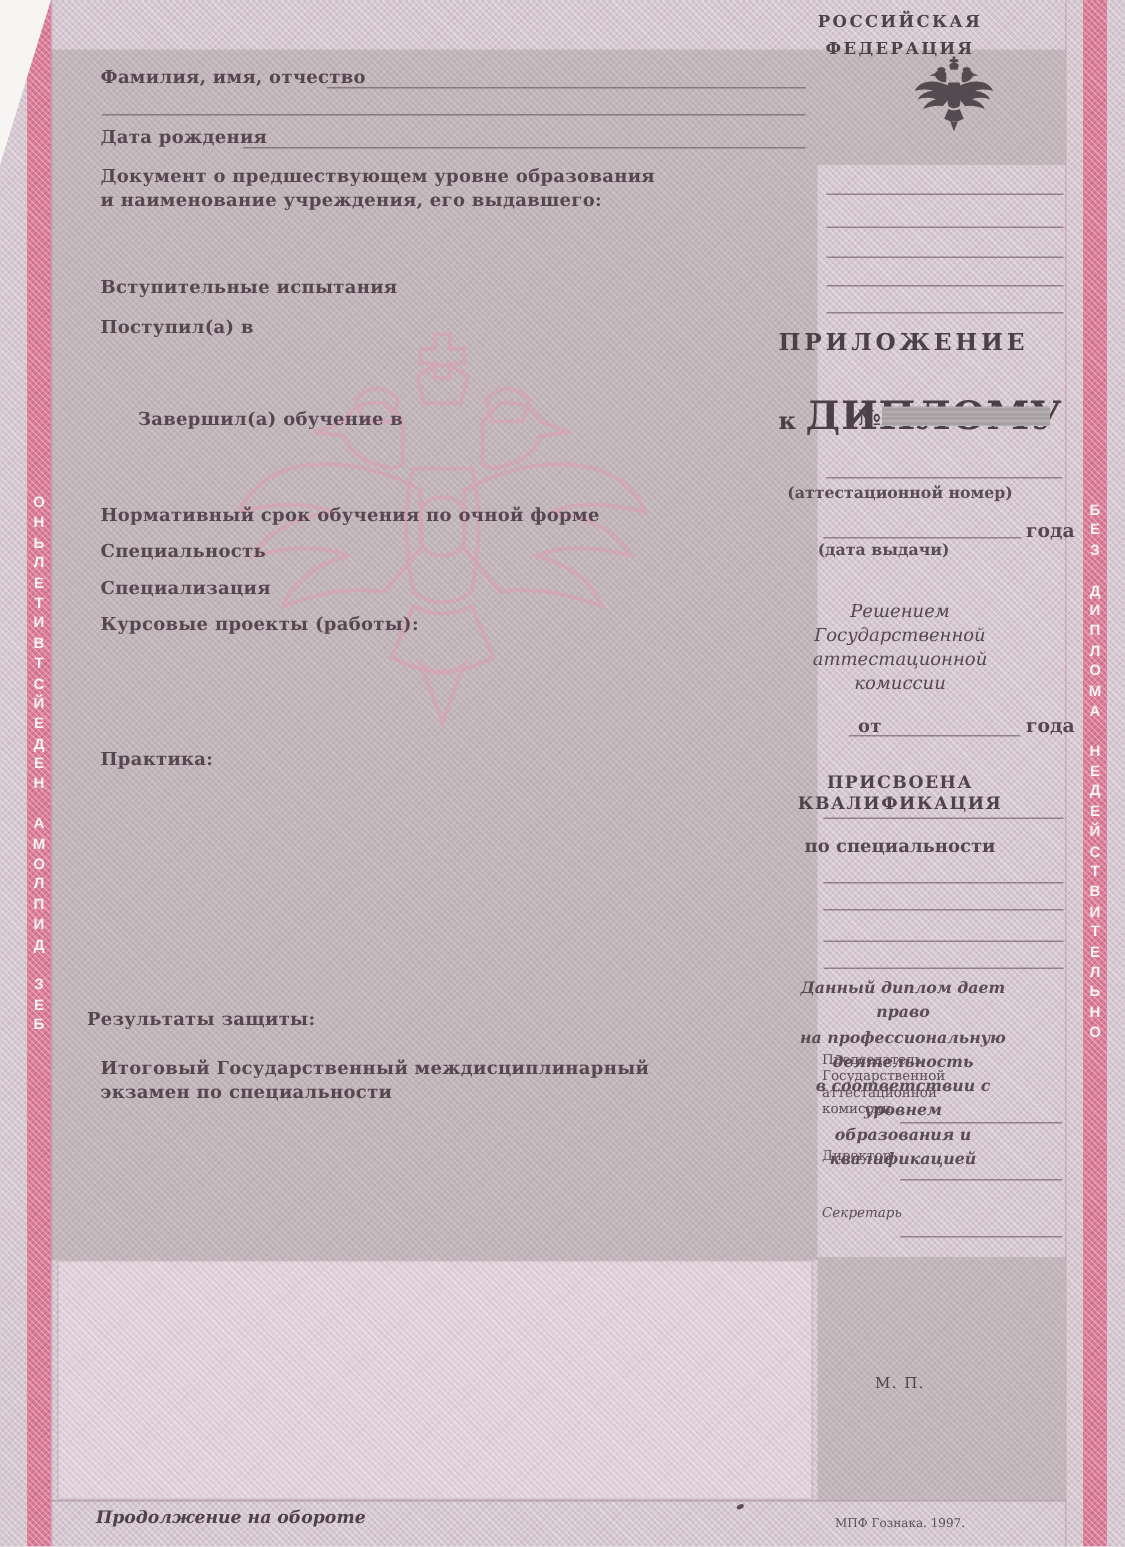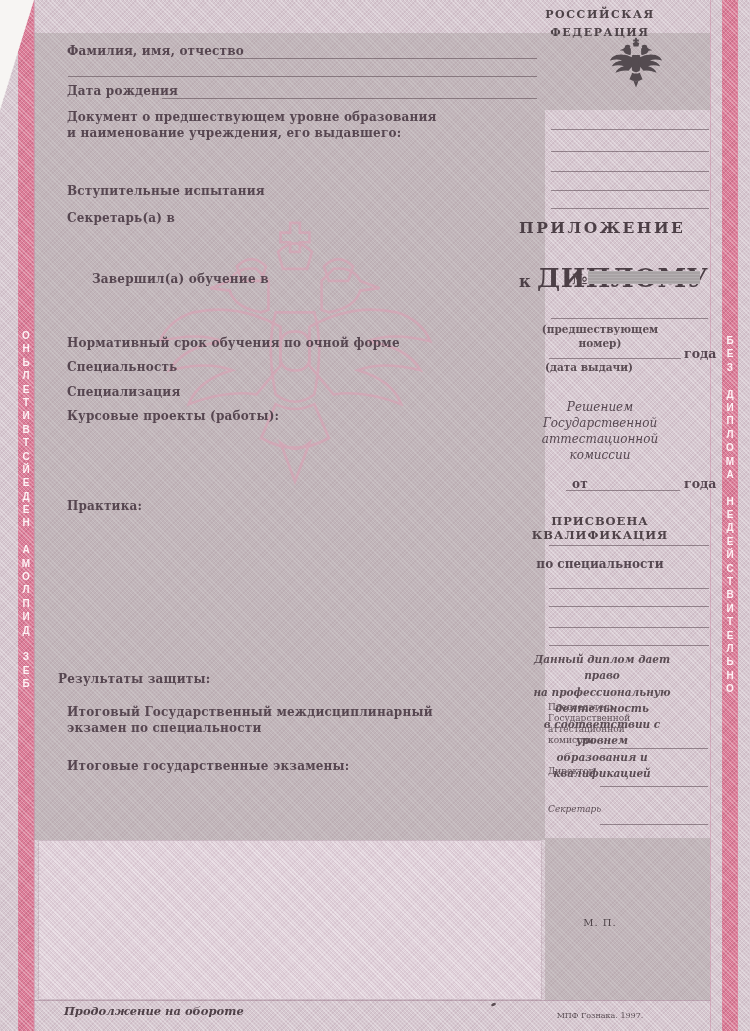--- a/index.html
+++ b/index.html
@@ -156,34 +156,33 @@
   <div class="fline" style="left:218px;top:58px;width:319px;"></div>
   <div class="fline" style="left:68px;top:76px;width:469px;"></div>
 
   <div class="lbl" style="left:67px;top:84px;">Дата рождения</div>
   <div class="fline" style="left:162px;top:98px;width:375px;"></div>
 
   <div class="lbl" style="left:67px;top:110px;width:420px;">Документ о предшествующем уровне образования
 и наименование учреждения, его выдавшего:</div>
 
   <div class="lbl" style="left:67px;top:184px;">Вступительные испытания</div>
-  <div class="lbl" style="left:67px;top:211px;">Секретарь(а) в</div>
+  <div class="lbl" style="left:67px;top:211px;">Поступил(а) в</div>
   <div class="lbl" style="left:68px;top:272px;padding-left:24px;">Завершил(а) обучение в</div>
 
   <div class="lbl" style="left:67px;top:336px;">Нормативный срок обучения по очной форме</div>
   <div class="lbl" style="left:67px;top:360px;">Специальность</div>
   <div class="lbl" style="left:67px;top:385px;">Специализация</div>
   <div class="lbl" style="left:67px;top:409px;">Курсовые проекты (работы):</div>
 
   <div class="lbl" style="left:67px;top:499px;">Практика:</div>
 
   <div class="lbl" style="left:58px;top:672px;">Результаты защиты:</div>
   <div class="lbl" style="left:67px;top:705px;width:420px;">Итоговый Государственный междисциплинарный
 экзамен по специальности</div>
-  <div class="lbl" style="left:67px;top:759px;">Итоговые государственные экзамены:</div>
 
   <div class="rc gov" style="top:6px;">РОССИЙСКАЯ
 ФЕДЕРАЦИЯ</div>
 
   <svg style="position:absolute;left:608px;top:36px;" width="56" height="64" viewBox="0 0 120 132">
     <use href="#dbl-eagle" fill="#544b50"></use>
   </svg>
 
   <div class="fline" style="left:551px;top:129px;width:158px;"></div>
   <div class="fline" style="left:551px;top:151px;width:158px;"></div>
@@ -193,21 +192,21 @@
 
   <div class="rc big-title" style="top:220px;">ПРИЛОЖЕНИЕ</div>
   <div class="rc diploma-line" style="top:239px;">
     <span class="small-k">к</span><span>ДИПЛОМУ</span>
   </div>
 
   <div class="num-sign" style="left:572px;top:272px;">№</div>
   <div class="num-box" style="left:588px;top:271px;width:112px;height:13px;"></div>
 
   <div class="fline" style="left:551px;top:318px;width:157px;"></div>
-  <div class="rc caption" style="top:323px;font-size:10.5px;font-weight:700;">(предшествующем номер)</div>
+  <div class="rc caption" style="top:323px;font-size:10.5px;font-weight:700;">(аттестационной номер)</div>
 
   <div class="fline" style="left:549px;top:358px;width:132px;"></div>
   <div class="year-word" style="left:684px;top:348px;">года</div>
   <div class="rc caption" style="top:361px;font-size:10.5px;font-weight:700;width:140px;">(дата выдачи)</div>
 
   <div class="rc decision" style="top:399px;line-height:16px;">Решением
 Государственной
 аттестационной
 комиссии</div>
 

